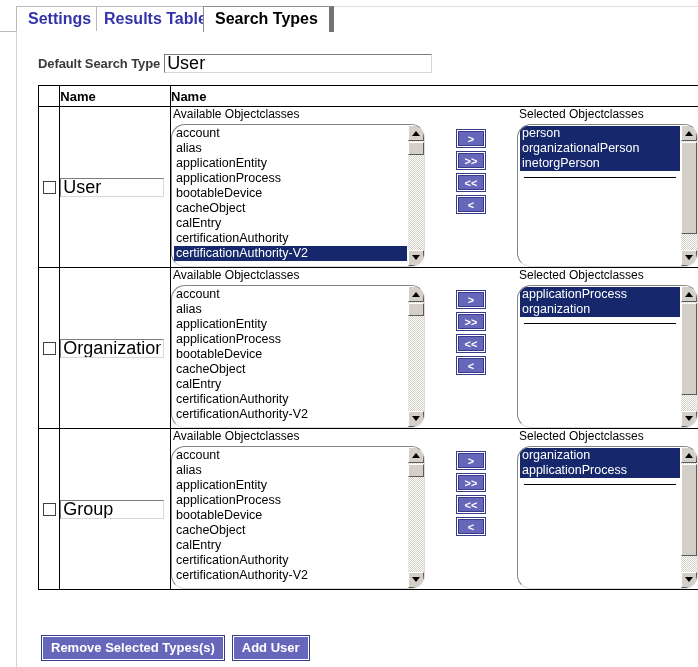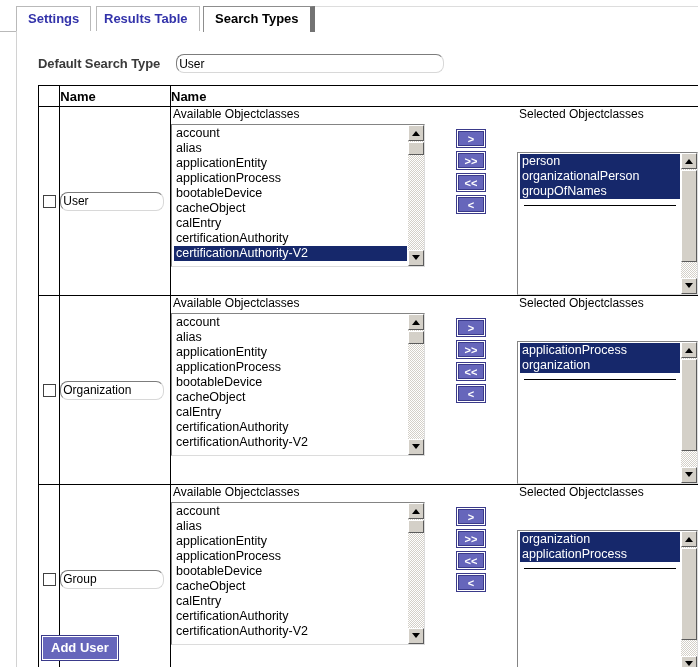--- a/index.html
+++ b/index.html
@@ -16,21 +16,21 @@
   .tabstrip {
     position: absolute; left: 0; top: 6px; width: 698px; height: 26px;
   }
   .tabstrip .tabline {
     position: absolute; left: 0; top: 25px; width: 698px; height: 1px;
     background: #b9b9b9;
   }
   .tab {
     position: absolute; top: 0; height: 26px;
     padding: 0 11px;
-    font-size: 13px; font-weight: bold;
+    font-size: 16px; font-weight: bold;
     line-height: 24px;
     color: #3333aa;
     background: #ffffff;
     border-left: 1px solid #b9b9b9;
     border-right: 1px solid #b9b9b9;
     border-top: 1px solid #b9b9b9;
     white-space: nowrap;
     cursor: pointer;
   }
   .tab.active {
@@ -57,35 +57,34 @@
     background: #ffffff;
   }
 
   
   .dst-row {
     position: absolute; left: 21px; top: 23px;
     display: flex; align-items: center;
   }
   .dst-label {
     font-size: 13px; font-weight: bold; color: #3a3a3a;
-    margin-right: 16px;
+    margin-right: 4px;
     letter-spacing: -0.1px;
   }
   .txtfield {
     height: 19px; width: 268px;
     font-family: "Liberation Sans", sans-serif;
-    font-size: 12px; color: #000;
+    font-size: 18px; color: #000;
     background: #ffffff;
     border-top: 1px solid #7c7c7c;
     border-left: 1px solid #7c7c7c;
     border-right: 1px solid #d8d8d8;
     border-bottom: 1px solid #d8d8d8;
     padding: 0 2px;
     outline: none;
-    border-radius: 8px;
   }
 
   
   table.grid {
     position: absolute; left: 21px; top: 54px;
     width: 661px;
     border-collapse: collapse;
     border: 1px solid #000000;
     background: #ffffff;
   }
@@ -134,23 +133,24 @@
   }
   .listbox {
     position: relative;
     background: #ffffff;
     border-top: 1px solid #848484;
     border-left: 1px solid #848484;
     border-right: 1px solid #dcdcdc;
     border-bottom: 1px solid #dcdcdc;
     overflow: hidden;
     cursor: default;
+    border-radius: 14px;
   }
   .listbox.avail { width: 254px; height: 143px; }
-  .listbox.sel   { width: 181px; height: 143px; margin-top: 28px; }
+  .listbox.sel   { width: 181px; height: 143px; }
   .lb-inner {
     position: absolute; left: 0; top: 0; right: 17px; bottom: 0;
     padding: 1px 0 0 2px;
     overflow: hidden;
   }
   .opt {
     font-size: 12.5px; color: #000;
     height: 15px; line-height: 15px;
     padding-left: 2px;
     white-space: nowrap;
@@ -305,21 +305,21 @@
                   <button class="arrowbtn">&gt;&gt;</button>
                   <button class="arrowbtn">&lt;&lt;</button>
                   <button class="arrowbtn">&lt;</button>
                 </div>
                 <div class="listcol">
                   <div class="listlabel">Selected Objectclasses</div>
                   <div class="listbox sel">
                     <div class="lb-inner">
                       <div class="opt on">person</div>
                       <div class="opt on">organizationalPerson</div>
-                      <div class="opt on">groupOfNames</div>
+                      <div class="opt on">inetorgPerson</div>
                       <div class="sep-line"></div>
                     </div>
                     <div class="sbar">
                       <div class="sbtn up">
                         <i></i>
                       </div>
                       <div class="sthumb" style="top: 17px; height: 92px;"></div>
                       <div class="sbtn down">
                         <i></i>
                       </div>
@@ -442,17 +442,18 @@
                     </div>
                   </div>
                 </div>
               </div>
             </td>
           </tr>
         </tbody>
     </table>
 
     <div class="btnrow">
+      <button class="pbtn">Remove Selected Types(s)</button>
       <button class="pbtn">Add User</button>
     </div>
 
   </div>
 </div>
 
 </body></html>

